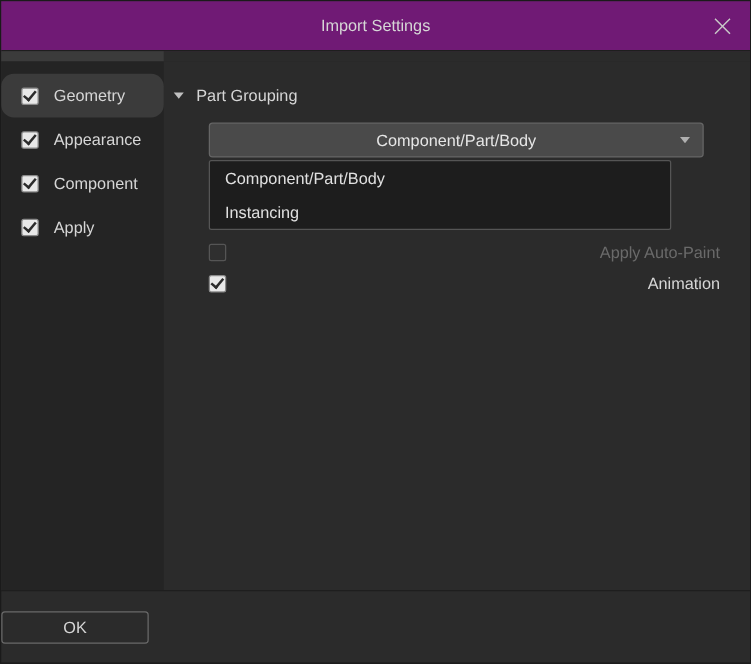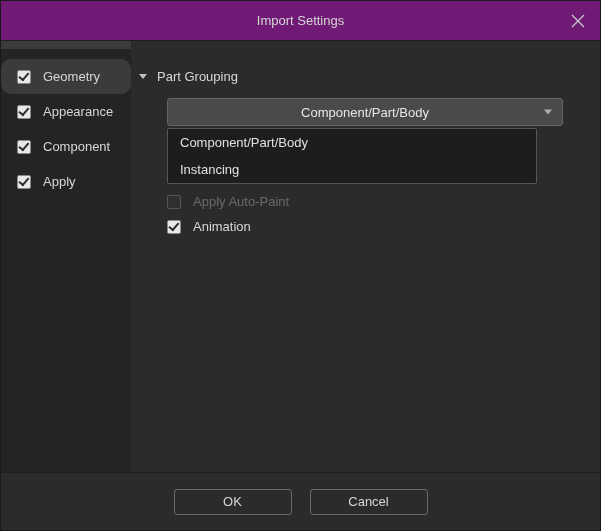--- a/index.html
+++ b/index.html
@@ -183,20 +183,21 @@
     color: #e0e0e0;
     font-size: 13px;
     cursor: pointer;
   }
   .option-row {
     display: flex;
     align-items: center;
     gap: 12px;
     margin-left: 28px;
     margin-top: 10px;
+    justify-content: space-between;
   }
   .option-row.under-list {
     margin-top: 68px;
   }
   .checkbox-dim {
     width: 14px;
     height: 14px;
     border: 1px solid #555;
     border-radius: 2px;
     background: #2f2f2f;
@@ -207,21 +208,20 @@
     font-size: 13px;
   }
   .option-label.disabled {
     color: #6a6a6a;
   }
   .footer {
     height: 58px;
     border-top: 1px solid #1e1e1e;
     display: flex;
     align-items: center;
-    justify-content: center;
     gap: 18px;
   }
   .btn {
     width: 118px;
     height: 26px;
     background: #2b2b2b;
     border: 1px solid #6a6a6a;
     border-radius: 3px;
     color: #d6d6d6;
     font-size: 13px;
@@ -296,18 +296,15 @@
         <span class="option-label">Animation</span>
       </div>
     </div>
 
   </div>
 
   <div class="footer">
     <div class="btn">
         <span>OK</span>
       </div>
-    <div class="btn">
-        <span>Cancel</span>
-      </div>
   </div>
 
 </div>
 
 </body></html>

